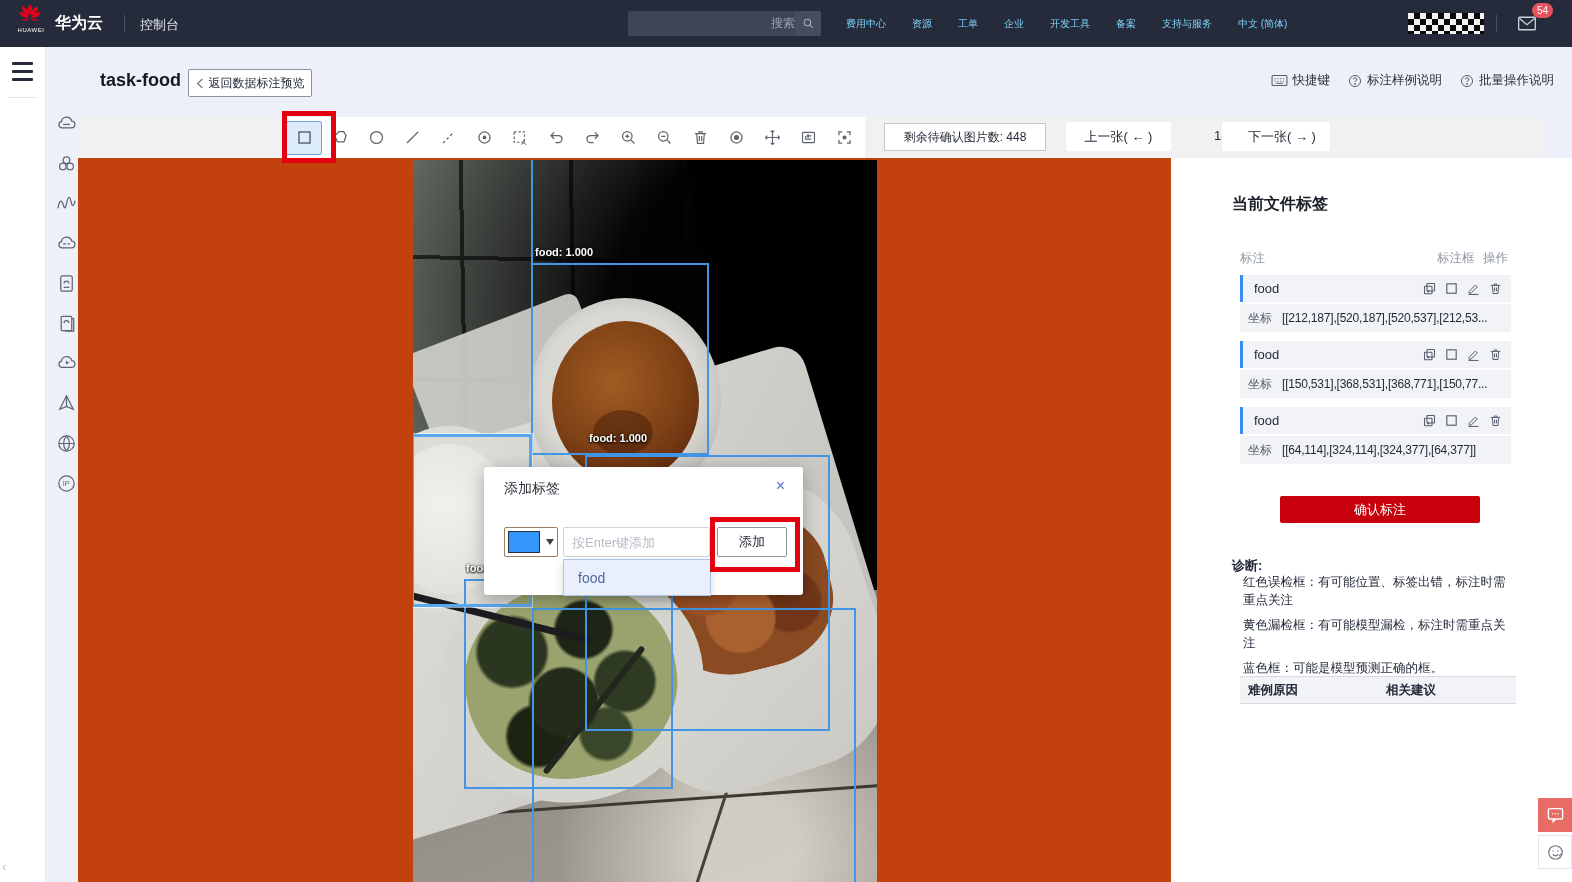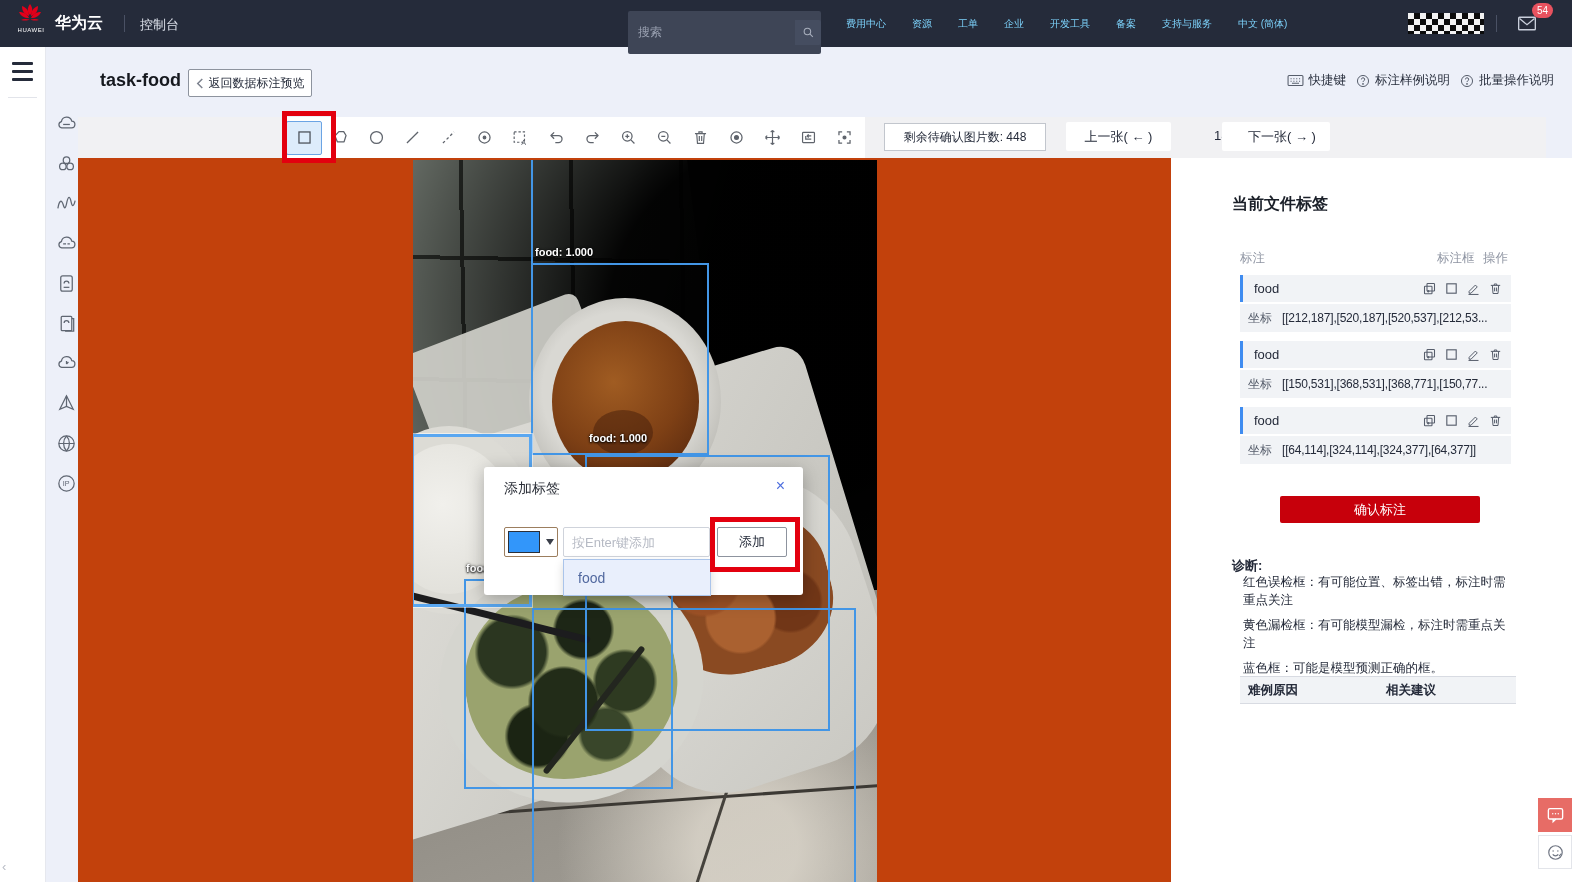--- a/index.html
+++ b/index.html
@@ -8,21 +8,21 @@
   #stage { position:relative; width:1572px; height:882px; background:#edf0f9; }
   svg { display:block; }
 
   
   .topnav { position:absolute; left:0; top:0; width:1572px; height:47px; background:#252b3a; z-index:40; }
   .logo { position:absolute; left:10px; top:3px; width:42px; height:41px; text-align:center; }
   .logo .hw-txt { font-size:6px; color:#fff; letter-spacing:.5px; margin-top:0px; }
   .brand { position:absolute; left:55px; top:13px; color:#fff; font-size:16px; font-weight:bold; }
   .nav-divider { position:absolute; top:15px; width:1px; height:17px; background:#4a5164; }
   .console-link { position:absolute; left:140px; top:16px; color:#dfe3ec; font-size:13px; }
-  .search-box { position:absolute; left:628px; top:11px; width:193px; height:43px; background:#3e4556; border-radius:2px; display:flex; align-items:center; }
+  .search-box { position:absolute; left:628px; top:11px; width:193px; height:25px; background:#3e4556; border-radius:2px; display:flex; align-items:center;text-align:right; }
   .search-box .ph { flex:1; color:#99a0b0; font-size:12px; padding-left:10px; }
   .search-box .mag { width:26px; height:25px; display:flex; align-items:center; justify-content:center; background:#454d60; border-radius:0 2px 2px 0; color:#a7aebc; }
   .topmenu { position:absolute; left:846px; top:0; height:47px; display:flex; align-items:center; gap:26px; }
   .topmenu .tm { color:#7dd3fc; font-size:10px; white-space:nowrap; cursor:pointer; }
   .redact { position:absolute; left:1408px; top:13px; width:76px; height:21px;
     background:repeating-conic-gradient(#0b0b0b 0 25%, #f2f2f2 0 50%); background-size:12px 12px; }
   .mail { position:absolute; left:1517px; top:15px; color:#c9cfdb; }
   .mail-badge { position:absolute; left:1532px; top:3px; min-width:21px; height:15px; background:#e8525f; color:#fff;
     font-size:10px; border-radius:8px; display:flex; align-items:center; justify-content:center; padding:0 4px; }
 
@@ -33,21 +33,21 @@
   .sb-divider { position:absolute; left:8px; top:50px; width:29px; height:1px; background:#e2e4ea; }
   .sb-icons { position:absolute; left:0; top:56px; width:45px;padding-left:44px; }
   .sb-ic { width:45px; height:40px; display:flex; align-items:center; justify-content:center; color:#5f6672; cursor:pointer; }
   .sb-collapse { position:absolute; left:2px; bottom:8px; color:#b9bdc6; font-size:13px; }
 
   
   .page-title { position:absolute; left:100px; top:70px; font-size:18px; font-weight:bold; color:#16191f; z-index:5; }
   .back-btn { position:absolute; left:188px; top:69px; width:124px; height:28px; background:#fff; border:1px solid #8d939e;
     border-radius:2px; display:flex; align-items:center; justify-content:center; gap:5px; font-size:12px; color:#252b3a; cursor:pointer; z-index:5; }
   .back-btn .chev { color:#7c828e; }
-  .help-links { position:absolute; right:18px; top:72px; display:flex; align-items:center; gap:0; z-index:5; }
+  .help-links { position:absolute; right:18px; top:72px; display:flex; align-items:center; gap:8px; z-index:5; }
   .help-links .hl { display:flex; align-items:center; gap:5px; font-size:12.5px; color:#252b3a; cursor:pointer; margin-left:10px; }
   .help-links .hic { color:#565d6b; }
 
   
   .toolstrip { position:absolute; left:78px; top:117px; width:1468px; height:41px; background:#f1f1f3; z-index:5; }
   .tools { position:absolute; left:205px; top:0; height:41px; background:#fff; display:flex; align-items:center; padding:0 3px; }
   .tool { width:36px; height:34px; display:flex; align-items:center; justify-content:center; color:#5f646c; cursor:pointer; }
   .tool.sel { background:#ddecfb; border:1px solid #6ba4e4; border-radius:2px; color:#4b5058; }
   .counter { position:absolute; left:806px; top:6px; width:162px; height:28px; background:#fff; border:1px solid #c2c6cd;
     display:flex; align-items:center; justify-content:center; font-size:12px; color:#252b3a; }

